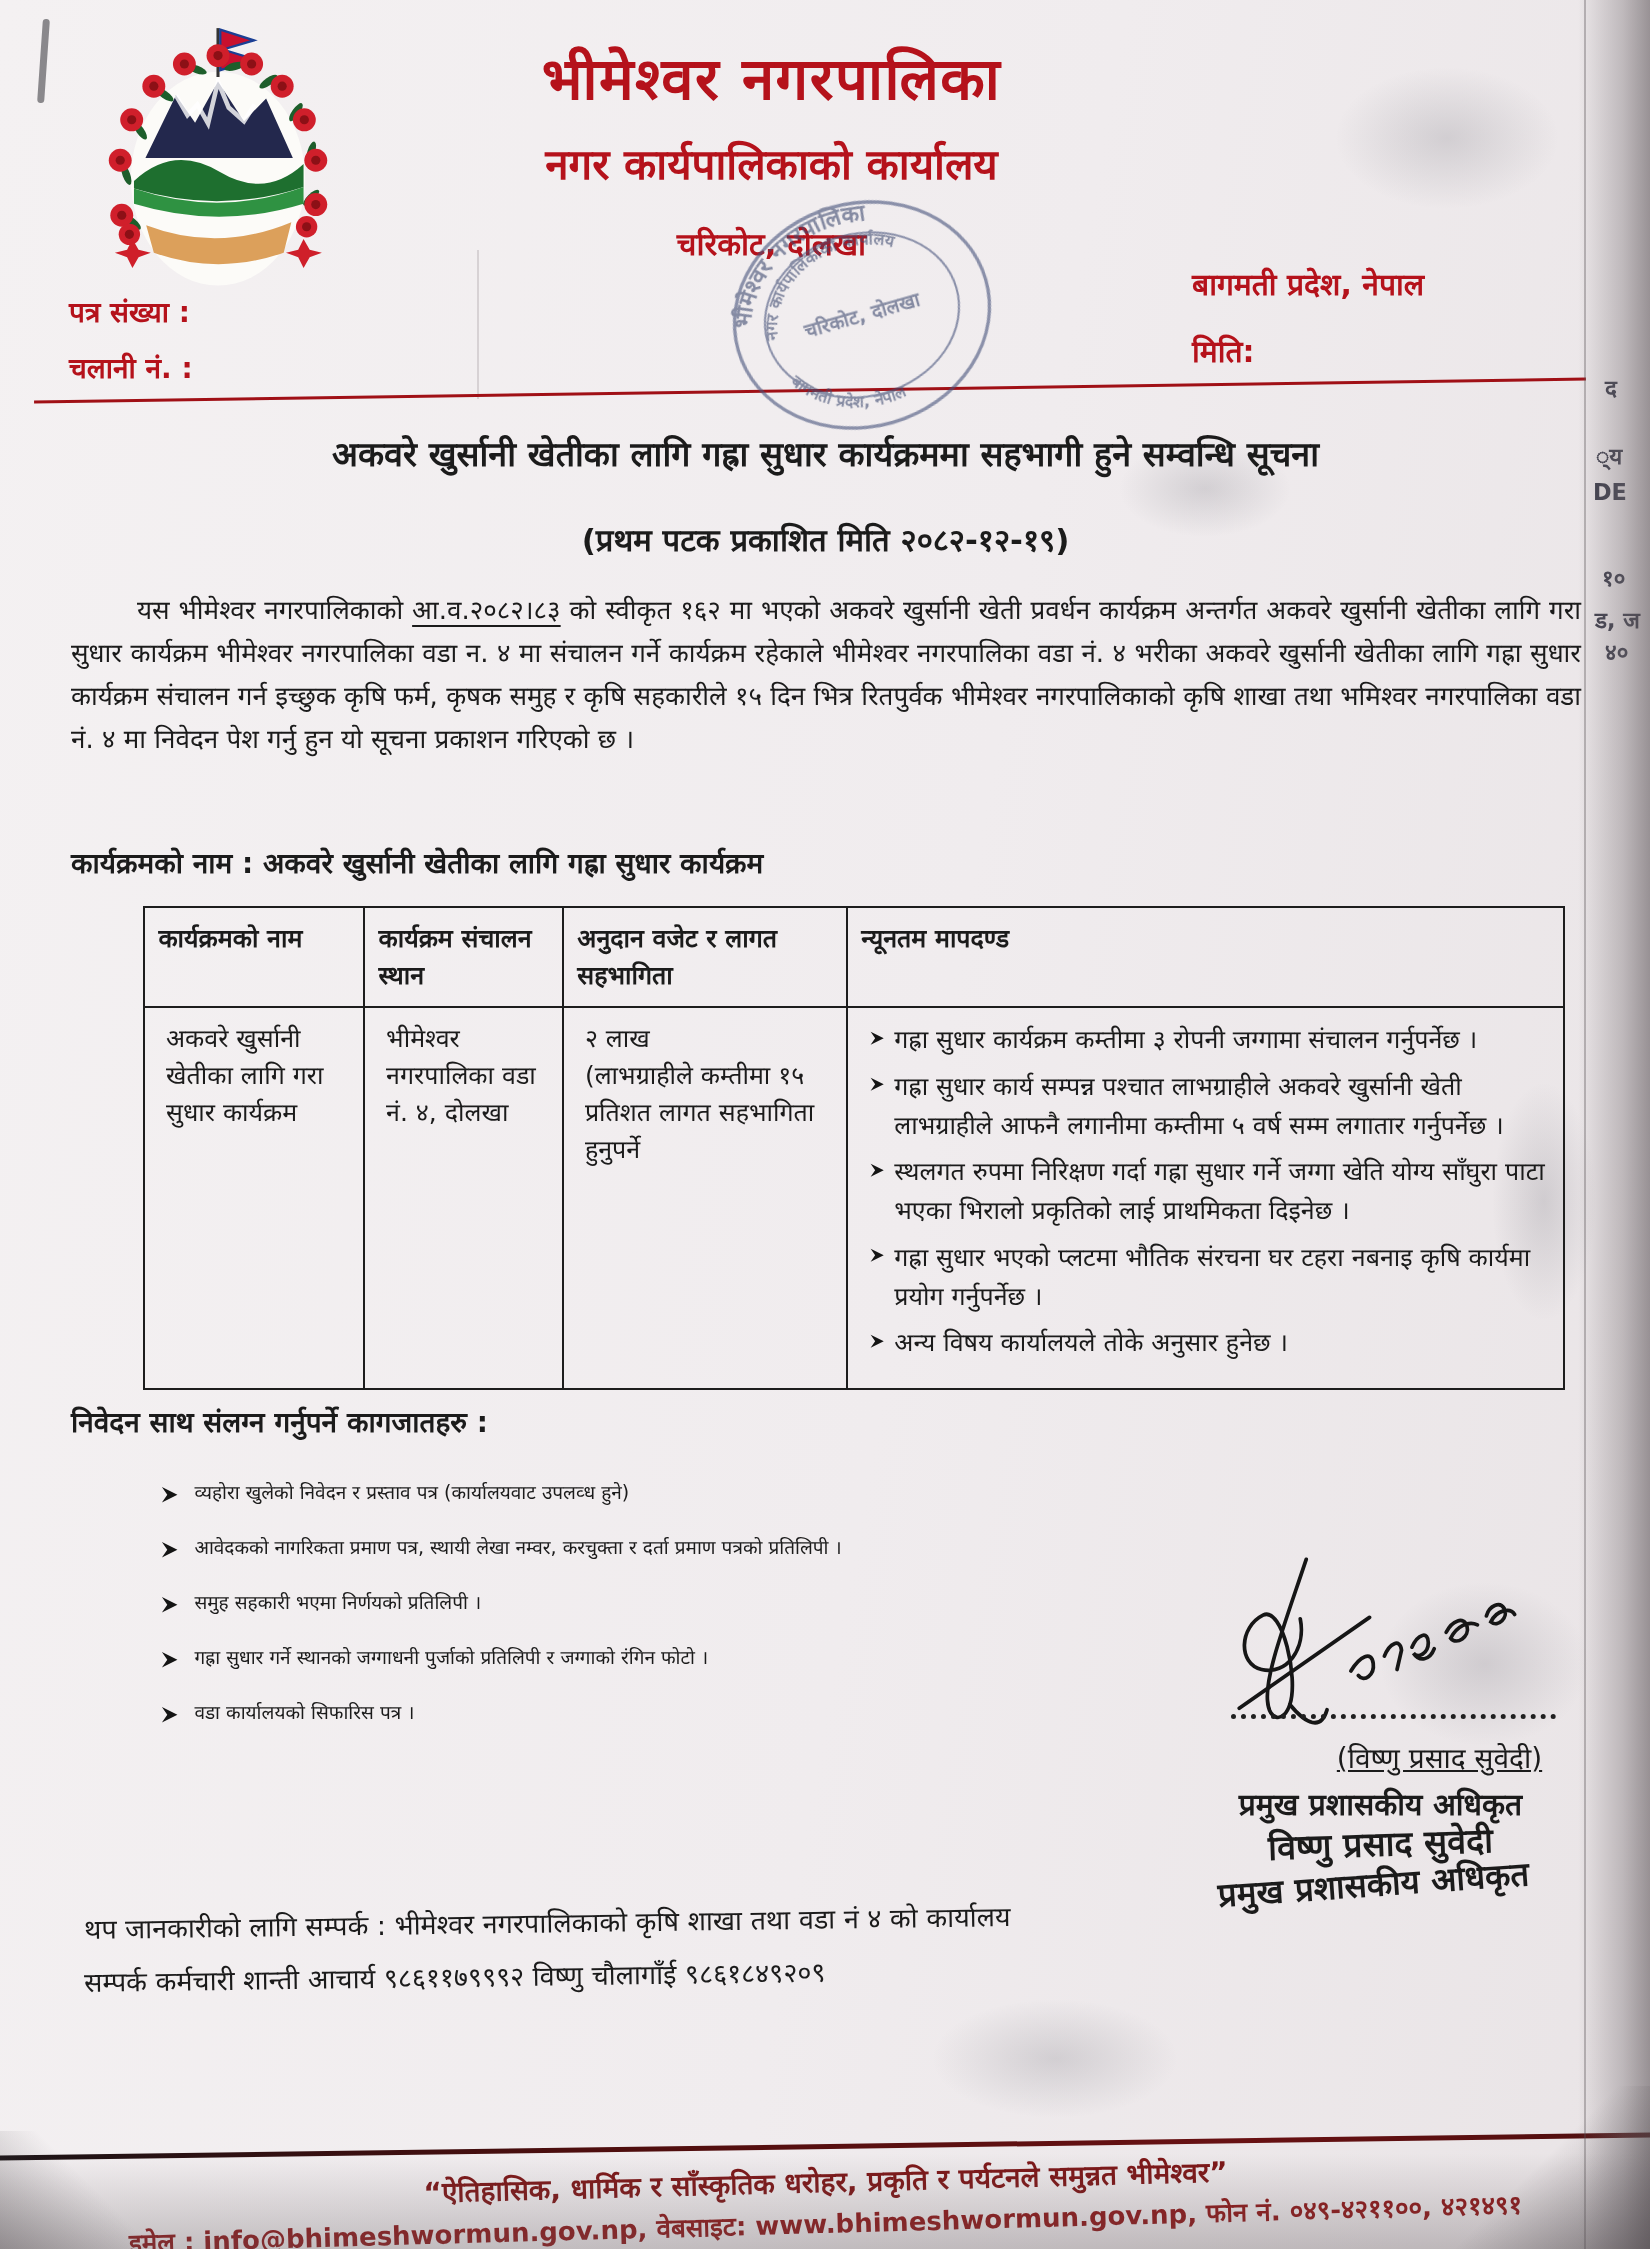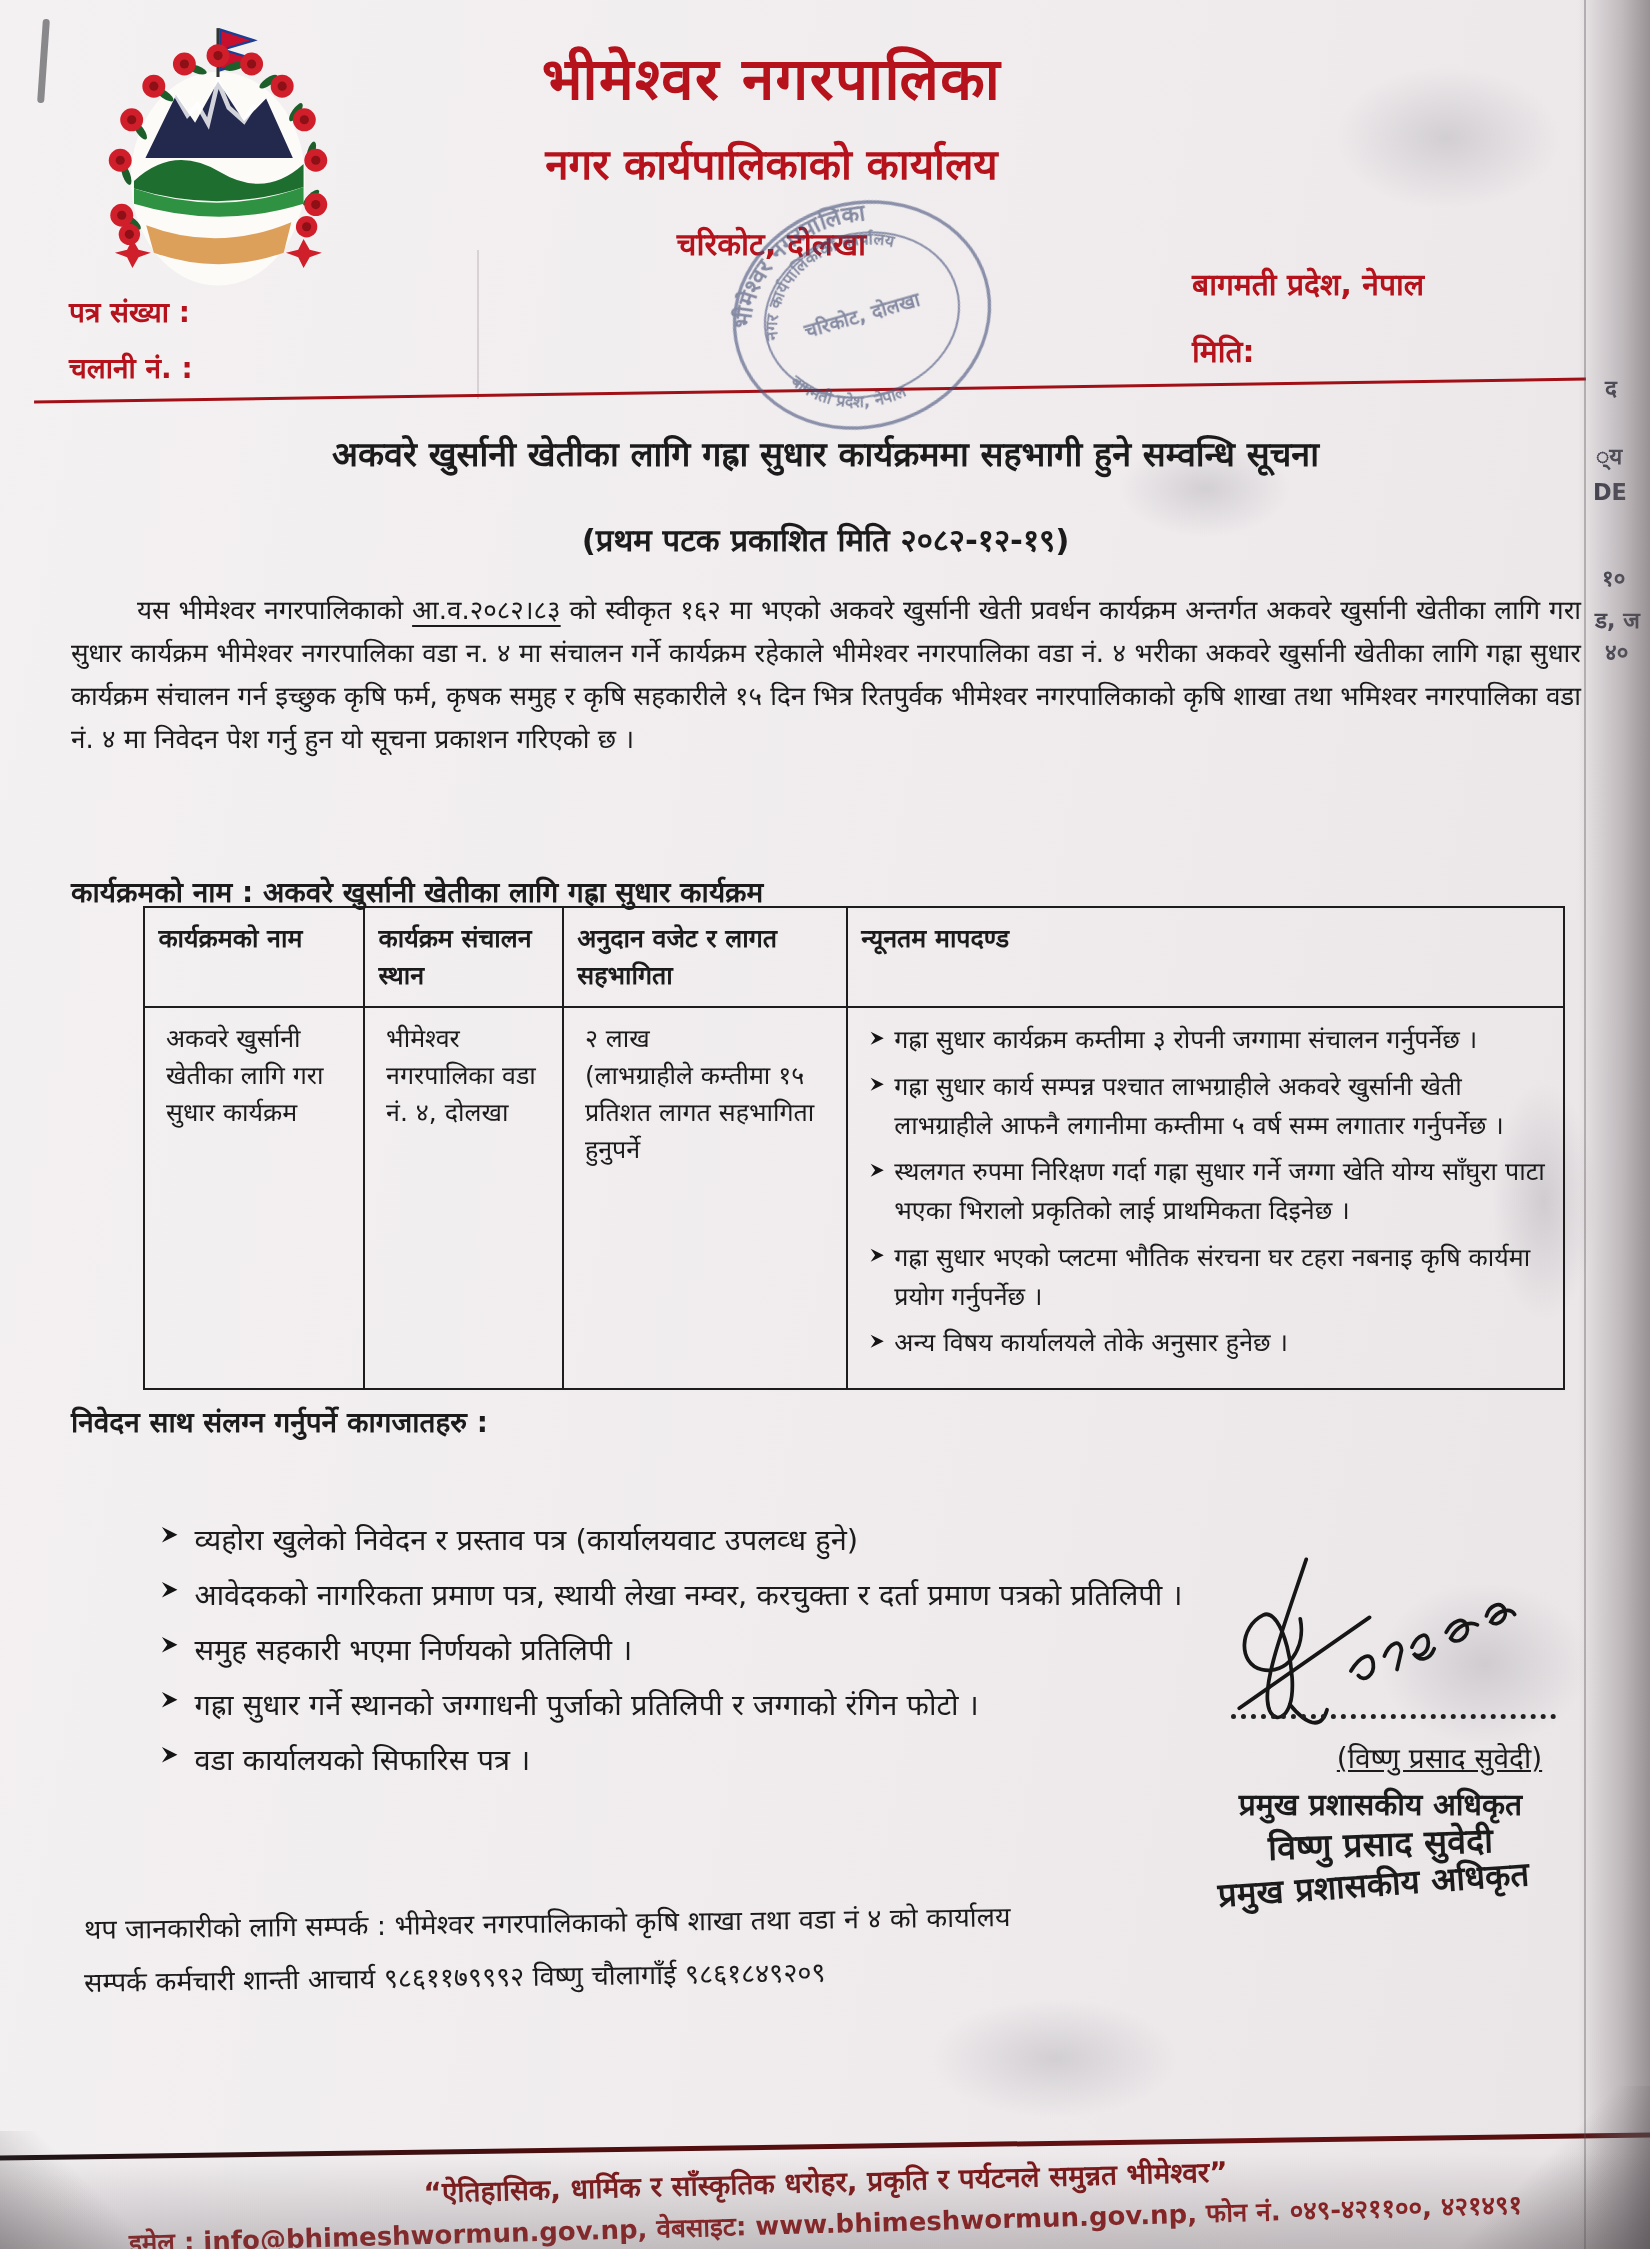--- a/index.html
+++ b/index.html
@@ -77,40 +77,40 @@
   .stamp .ring{stroke:#47537c;fill:none;}
 
   
   .notice-title{left:75px;top:430px;width:1501px;font-size:34px;font-weight:bold;}
   .published{left:75px;top:518px;width:1501px;font-size:31px;font-weight:bold;}
   .body-para{
     left:71px;top:589px;width:1510px;
     font-size:26px;line-height:43px;text-align:justify;text-indent:66px;
   }
   .u{text-decoration:underline;text-decoration-thickness:2.2px;text-underline-offset:6px;}
-  .program-label{left:71px;top:872px;font-size:28px;}
+  .program-label{left:71px;top:843px;font-size:28px;}
 
   table.notice-table{
     position:absolute;left:143px;top:906px;width:1422px;
     border-collapse:collapse;table-layout:fixed;
   }
   .notice-table th,.notice-table td{
     border:2.2px solid #1d1d1d;vertical-align:top;
     padding:12px 13.4px;font-size:25px;line-height:37px;text-align:left;
   }
   .notice-table th{font-weight:bold;height:95px;}
   .notice-table td{height:382px;padding-left:21px;}
   .col1{width:15.5%;}.col2{width:14%;}.col3{width:20%;}.col4{width:50.5%;}
   .pre{white-space:pre-line;}
   .crit{display:flex;gap:9px;margin-bottom:7.5px;}
   .crit svg{flex:0 0 auto;margin-top:9.7px;}
   .crit span{line-height:39px;}
 
   .docs-heading{left:71px;top:1402px;font-size:28px;}
-  .doc-item{display:flex;gap:15px;font-size:29px;left:160px;width:1380px;margin-top:40px;}
+  .doc-item{display:flex;gap:15px;font-size:19px;left:160px;width:1380px;}
   .doc-item svg{flex:0 0 auto;margin-top:6px;}
 
   
   .sig-svg{left:1194px;top:1537px;width:351px;height:201px;}
   .sig-dotted{left:1231px;top:1714px;width:325px;border-top:5.2px dotted #202020;}
   .sig-name{left:1258px;top:1738px;width:363px;font-size:28px;text-decoration:underline;}
   .sig-title{left:1192px;top:1783px;width:377px;font-size:30px;font-weight:bold;}
   .stamp-name{left:1192px;top:1820px;width:377px;font-size:34px;font-weight:bold;transform:rotate(-2deg);}
   .stamp-title{left:1161px;top:1861px;width:425px;font-size:33px;font-weight:bold;transform:rotate(-4deg);}
 

